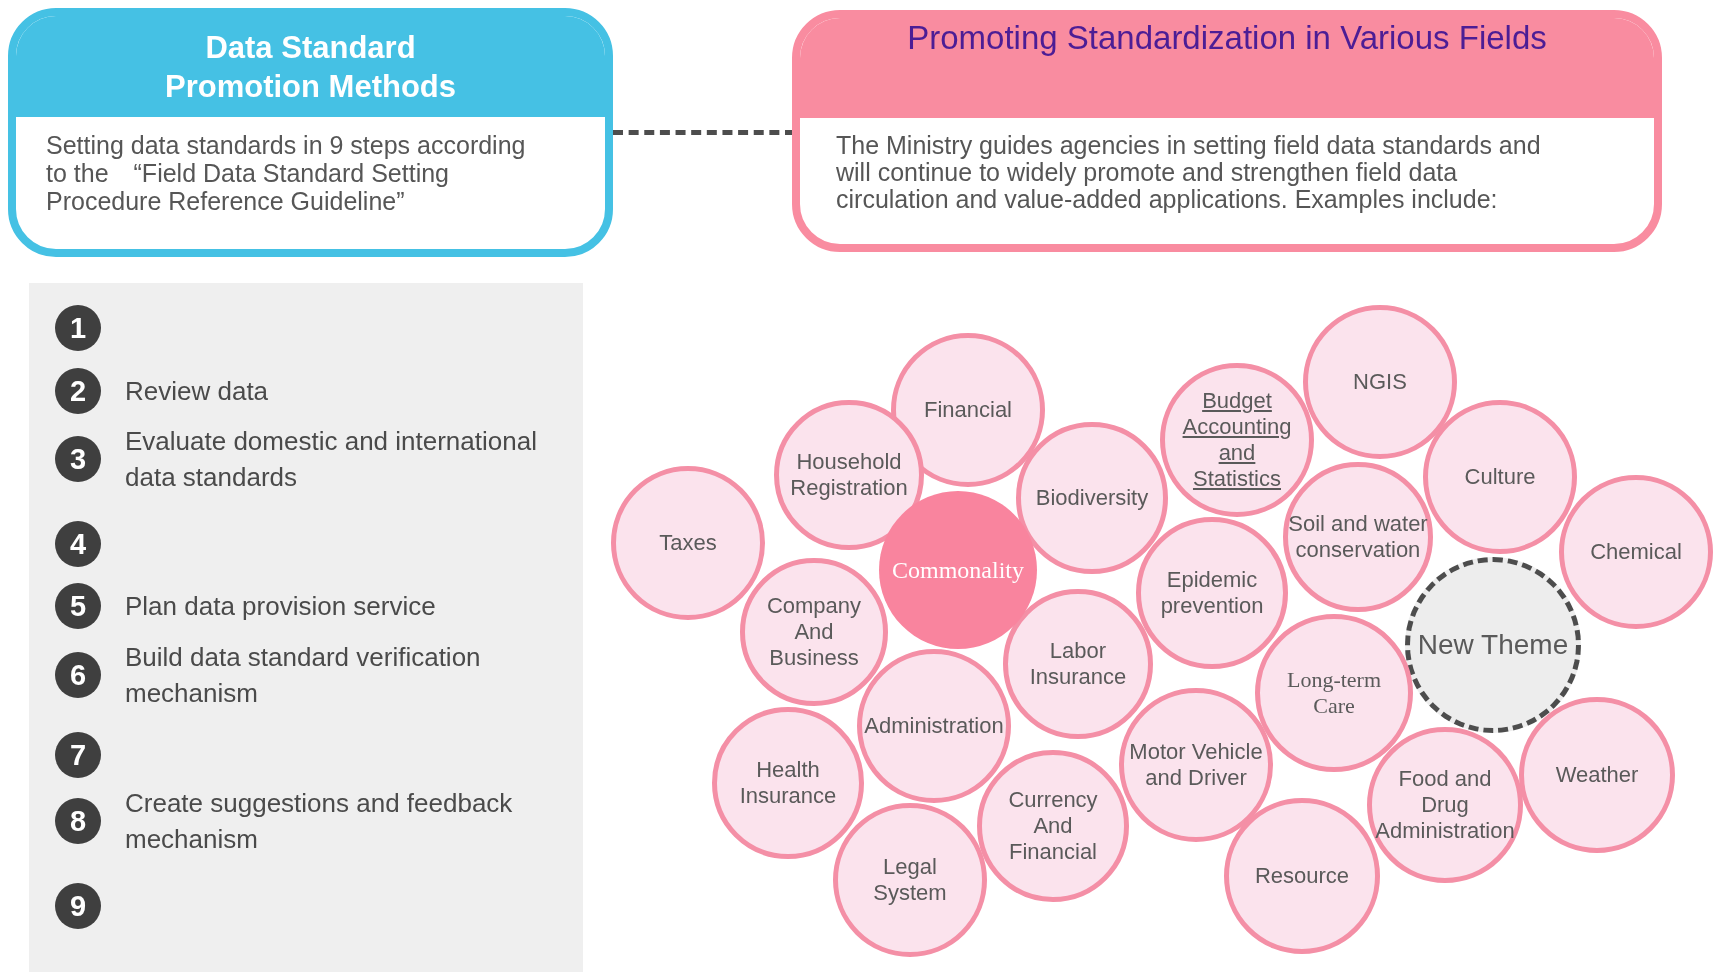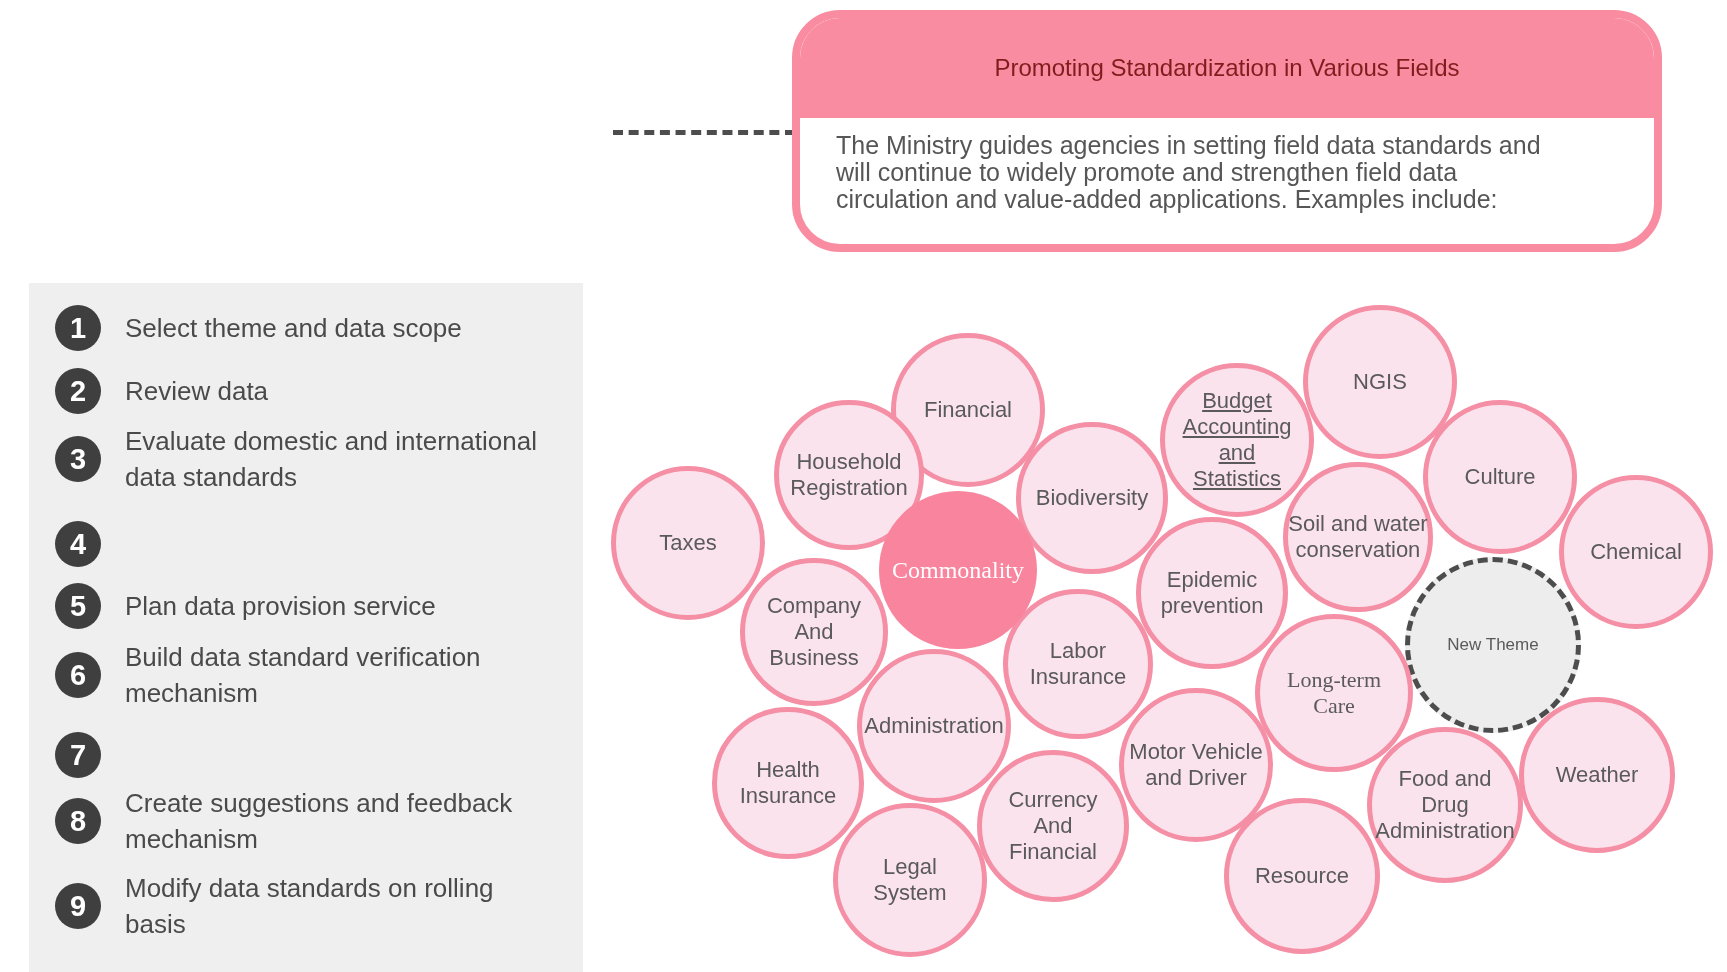--- a/index.html
+++ b/index.html
@@ -7,62 +7,70 @@
   #stage{position:relative;width:1727px;height:972px;background:#ffffff;overflow:hidden;}
 
   
   .topbox{position:absolute;box-sizing:border-box;background:#ffffff;overflow:hidden;}
   #left-box{left:8px;top:8px;width:605px;height:249px;border:8px solid #45C1E4;border-radius:48px;}
   #left-box .boxhead{background:#45C1E4;height:101px;display:flex;align-items:center;justify-content:center;
       color:#ffffff;font-size:31px;font-weight:bold;line-height:39px;text-align:center;white-space:pre-line;}
   #left-box .boxbody{padding:14px 30px 0 30px;color:#565656;font-size:25px;line-height:28px;white-space:pre-line;}
 
   #right-box{left:792px;top:10px;width:870px;height:242px;border:8px solid #F98CA0;border-radius:48px;}
-  #right-box .boxhead{background:#F98CA0;height:100px;display:flex;align-items:center;justify-content:center;
-      color:#7f1d1d;font-size:24px;line-height:40px;text-align:center;}
+  #right-box .boxhead{background:#F98CA0;height:100px;display:flex;justify-content:center;
+      color:#4c1d95;font-size:33px;line-height:40px;text-align:center;}
   #right-box .boxbody{padding:14px 20px 0 36px;color:#565656;font-size:25px;line-height:27px;white-space:pre-line;}
 
   #connector{position:absolute;left:613px;top:130px;width:182px;height:0;border-top:5px dashed #4d4d4d;}
 
   
   #steps-panel{position:absolute;left:29px;top:283px;width:554px;height:689px;background:#EFEFEF;}
   .step{position:absolute;left:26px;transform:translateY(-50%);display:flex;align-items:center;}
   .step-num{flex:0 0 auto;width:46px;height:46px;border-radius:50%;background:#3F3F3F;color:#ffffff;
       display:flex;align-items:center;justify-content:center;font-size:29px;font-weight:bold;}
   .step-label{margin-left:24px;width:455px;color:#4A4A4A;font-size:26px;line-height:36px;white-space:pre-line;}
 
   
   .bubble{position:absolute;box-sizing:border-box;border-radius:50%;
       display:flex;align-items:center;justify-content:center;text-align:center;
       color:#5A5A5A;font-size:22px;line-height:26px;white-space:pre-line;}
   .bubble.normal{background:#FBE3ED;border:5px solid #F48FA6;}
   .bubble.highlight{background:#F9849E;border:none;color:#ffffff;font-size:24px;font-family:Liberation Serif, serif;}
-  .bubble.newtheme{background:#EDEDED;border:5px dashed #4D4D4D;font-size:17px;}
+  .bubble.newtheme{background:#EDEDED;border:5px dashed #4D4D4D;font-size:28px;}
 </style>
 </head>
 <body>
 
 <div id="stage">
 
+  <div id="left-box" class="topbox">
+    <div class="boxhead">
+      <div>Data Standard
+Promotion Methods</div>
+    </div>
+    <div class="boxbody">Setting data standards in 9 steps according
+to the　“Field Data Standard Setting
+Procedure Reference Guideline”</div>
+  </div>
 
   <div id="connector"></div>
 
   <div id="right-box" class="topbox">
     <div class="boxhead">
       <div>Promoting Standardization in Various Fields</div>
     </div>
     <div class="boxbody">The Ministry guides agencies in setting field data standards and
 will continue to widely promote and strengthen field data
 circulation and value-added applications. Examples include:</div>
   </div>
 
   <div id="steps-panel">
       <div class="step" style="top: 45px;">
         <div class="step-num">1</div>
-        <div class="step-label">Select theme and data scope</div>
       </div>
       <div class="step" style="top: 108px;">
         <div class="step-num">2</div>
         <div class="step-label">Review data</div>
       </div>
       <div class="step" style="top: 176px;">
         <div class="step-num">3</div>
         <div class="step-label">Evaluate domestic and international
 data standards</div>
       </div>
@@ -81,22 +89,20 @@
       <div class="step" style="top: 472px;">
         <div class="step-num">7</div>
       </div>
       <div class="step" style="top: 538px;">
         <div class="step-num">8</div>
         <div class="step-label">Create suggestions and feedback
 mechanism</div>
       </div>
       <div class="step" style="top: 623px;">
         <div class="step-num">9</div>
-        <div class="step-label">Modify data standards on rolling
-basis</div>
       </div>
     </div>
 
   <div id="bubble-layer">
       <div class="bubble normal" style="left: 611px; top: 466px; width: 154px; height: 154px; z-index: 543;">Taxes</div>
       <div class="bubble normal" style="left: 774px; top: 400px; width: 150px; height: 150px; z-index: 475;">Household
 Registration</div>
       <div class="bubble normal" style="left: 891px; top: 333px; width: 154px; height: 154px; z-index: 410;">Financial</div>
       <div class="bubble normal" style="left: 1016px; top: 422px; width: 152px; height: 152px; z-index: 498;">Biodiversity</div>
       <div class="bubble normal" style="left: 1160px; top: 363px; width: 154px; height: 154px; z-index: 440; text-decoration: underline;">Budget

